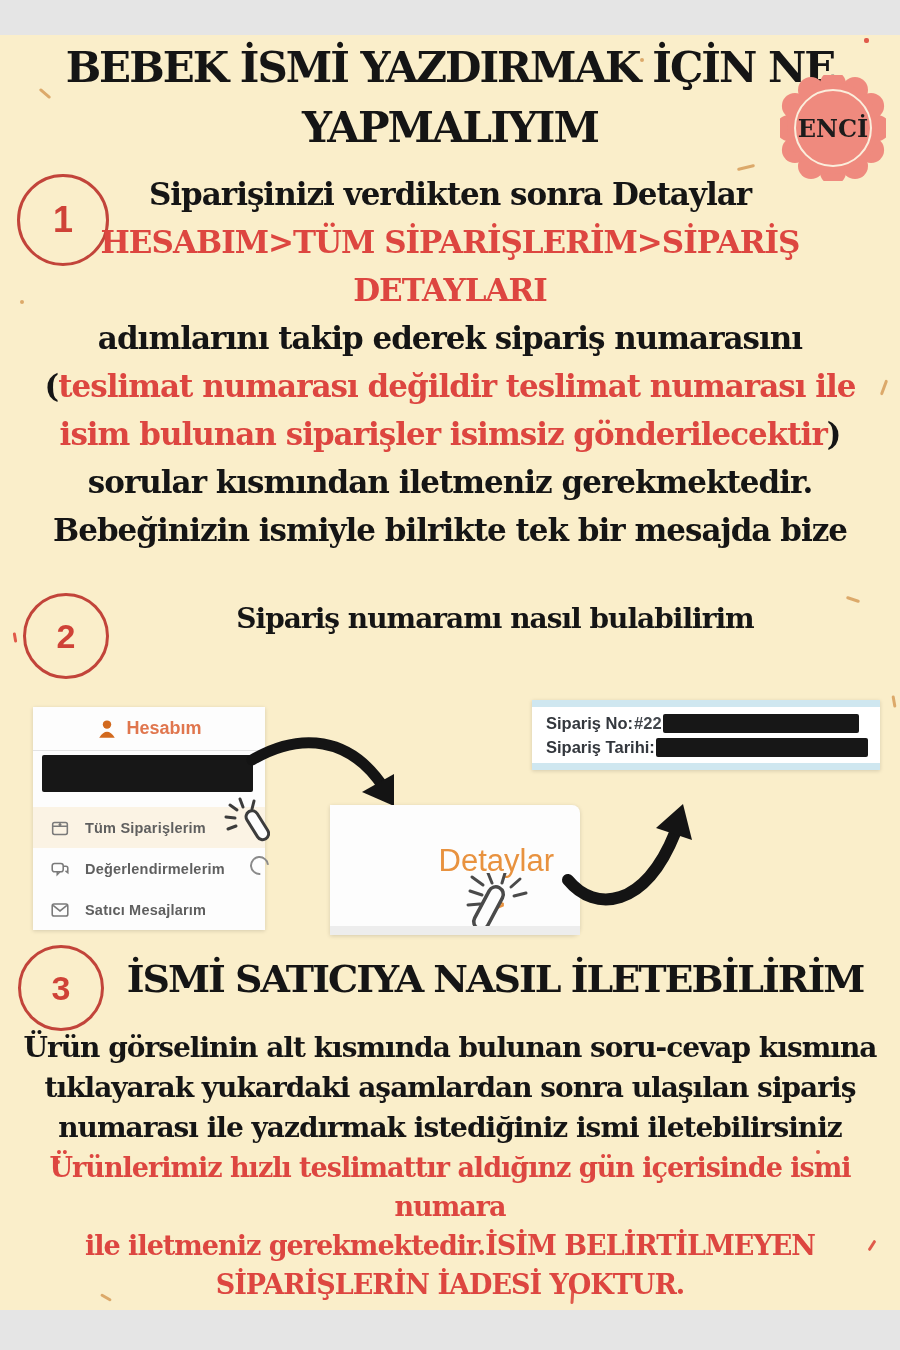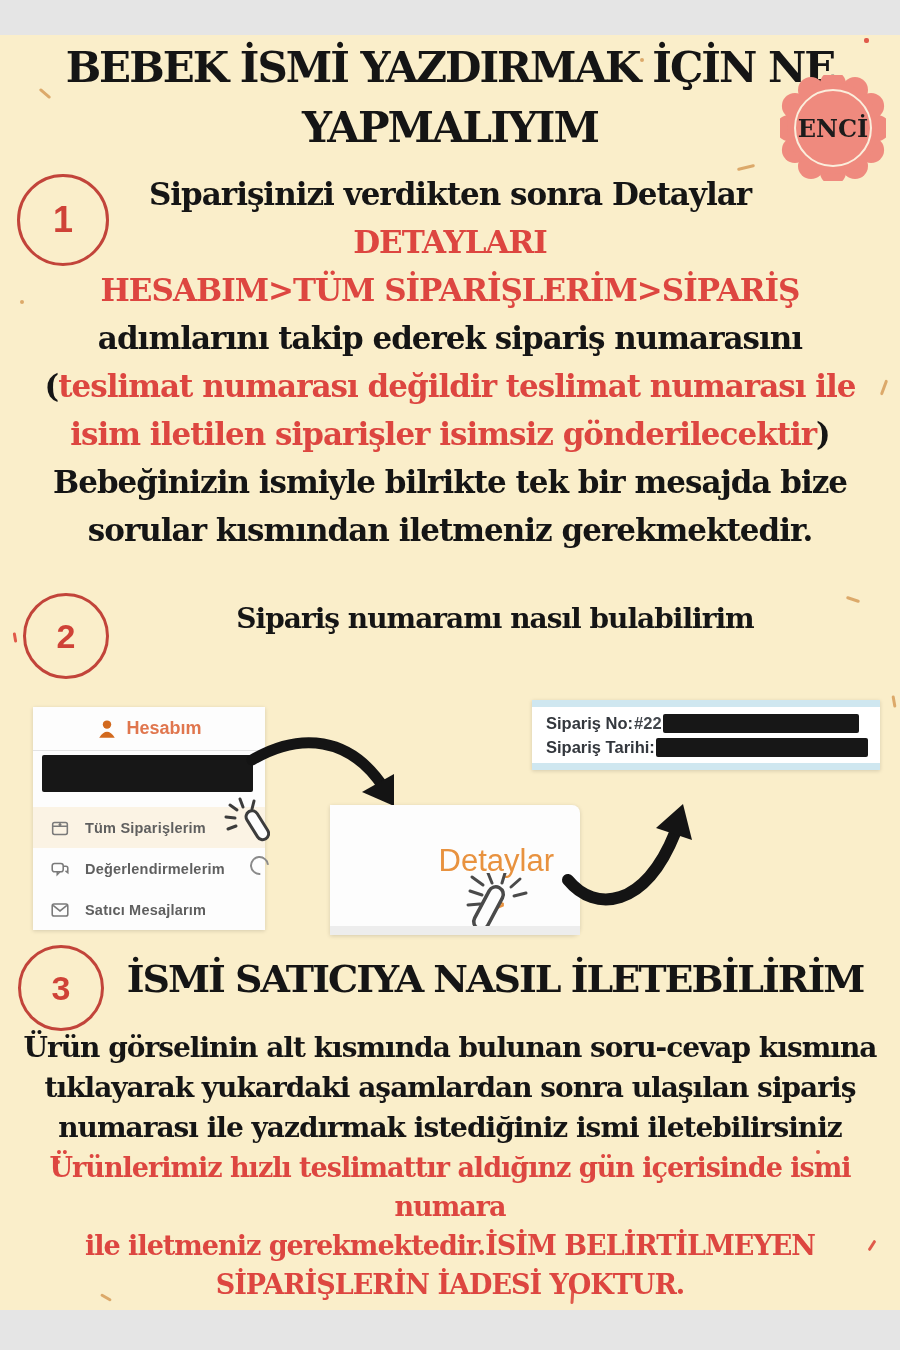--- a/index.html
+++ b/index.html
@@ -144,27 +144,27 @@
       <circle cx="53" cy="53" r="38" fill="none" stroke="#fbeedc" stroke-width="2"></circle>
     </svg>
     <span class="badge-label">ENCİ</span>
   </div>
 
   <div class="step-circle c1">
     <span>1</span>
   </div>
   <div class="step1-block">
     <div>Siparişinizi verdikten sonra Detaylar</div>
+    <div class="red">HESABIM&gt;TÜM SİPARİŞLERİM&gt;SİPARİŞ</div>
     <div class="red">DETAYLARI</div>
-    <div class="red">HESABIM&gt;TÜM SİPARİŞLERİM&gt;SİPARİŞ</div>
     <div>adımlarını takip ederek sipariş numarasını</div>
     <div><span class="blk">(</span><span class="red">teslimat numarası değildir teslimat numarası ile</span></div>
-    <div><span class="red">isim iletilen siparişler isimsiz gönderilecektir</span><span class="blk">)</span></div>
+    <div><span class="red">isim bulunan siparişler isimsiz gönderilecektir</span><span class="blk">)</span></div>
+    <div>sorular kısmından iletmeniz gerekmektedir.</div>
     <div>Bebeğinizin ismiyle bilrikte tek bir mesajda bize</div>
-    <div>sorular kısmından iletmeniz gerekmektedir.</div>
   </div>
 
   <div class="step-circle c2">
     <span>2</span>
   </div>
   <div class="h2row">Sipariş numaramı nasıl bulabilirim</div>
 
   <div class="card acct-card">
     <div class="acct-header">
       <svg class="mi" viewBox="0 0 24 24">

